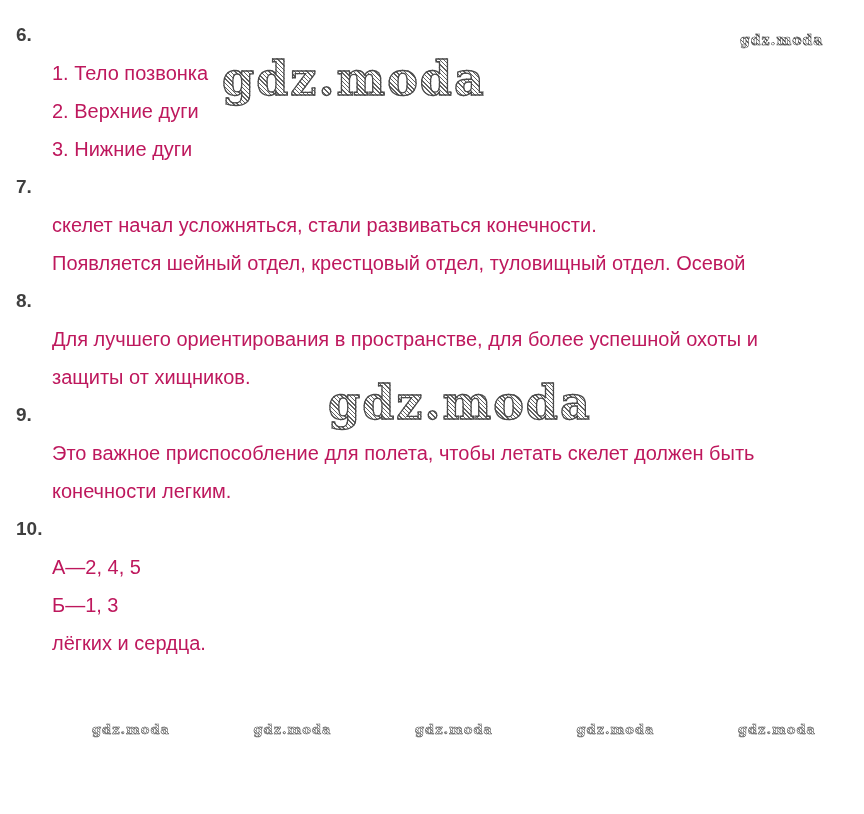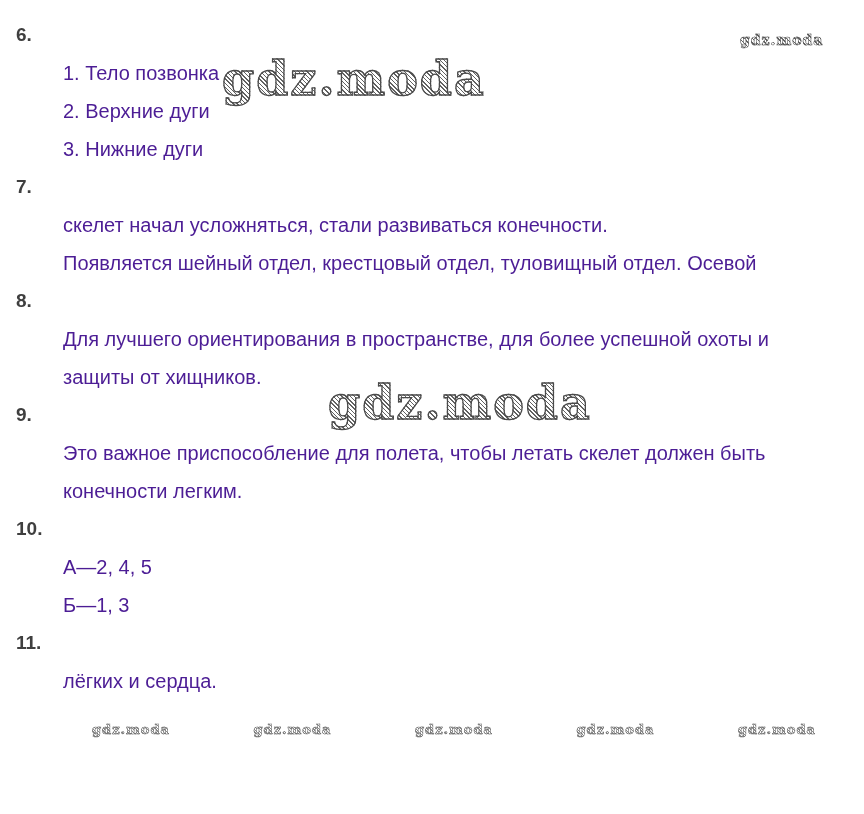--- a/index.html
+++ b/index.html
@@ -25,24 +25,23 @@
   .answer-number {
     font-size: 19px;
     line-height: 38px;
     font-weight: bold;
     color: #3f3f3f;
     padding-left: 16px;
   }
   .answer-line {
     font-size: 20px;
     line-height: 38px;
-    color: #4c1d95;
+    color: #be185d;
     padding-left: 52px;
     white-space: nowrap;
-    margin-left: 11px;
   }
   
   .wm {
     position: absolute;
     font-family: "DejaVu Serif", serif;
     font-weight: bold;
     letter-spacing: 2px;
     color: transparent;
     -webkit-text-stroke: 1.3px #4a4a4a;
     background: repeating-linear-gradient(45deg, rgba(70,70,70,0.85) 0 1px, rgba(255,255,255,0) 1px 3px);
@@ -135,18 +134,17 @@
       <div class="answer-line">конечности легким.</div>
     </section>
 
     <section>
       <div class="answer-number">10.</div>
       <div class="answer-line">А—2, 4, 5</div>
       <div class="answer-line">Б—1, 3</div>
     </section>
 
     <section>
-      <div class="answer-number">11.</div>
       <div class="answer-line">лёгких и сердца.</div>
     </section>
 
   </div>
 </div>
 
 </body></html>

